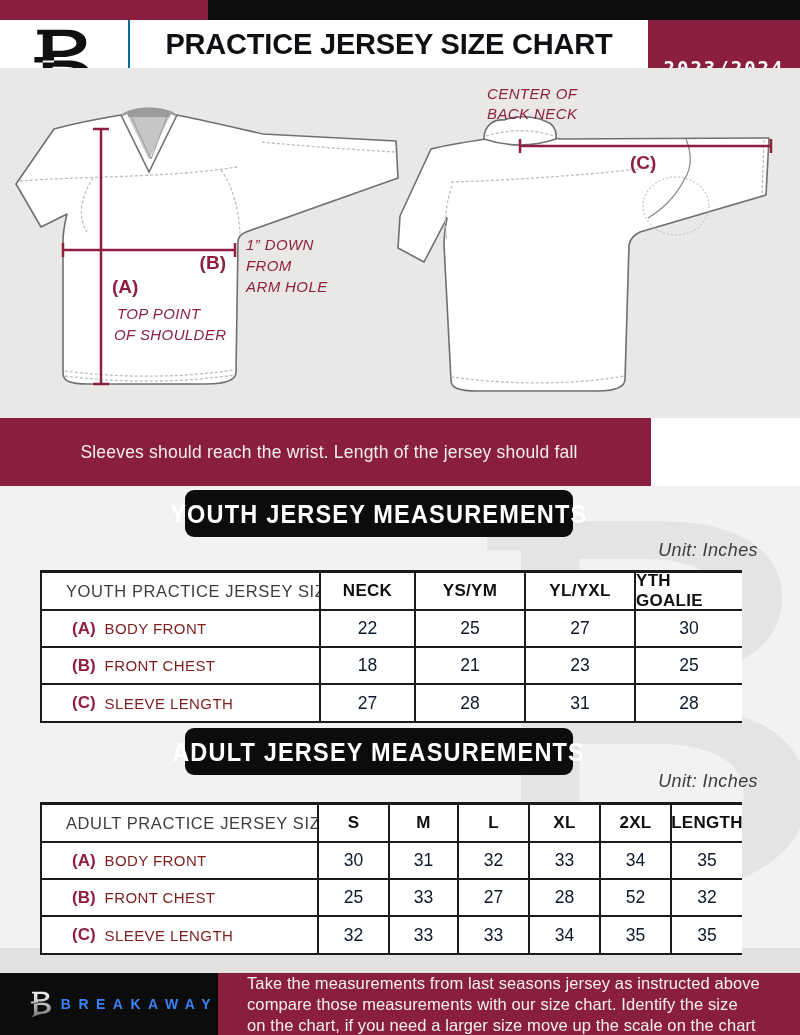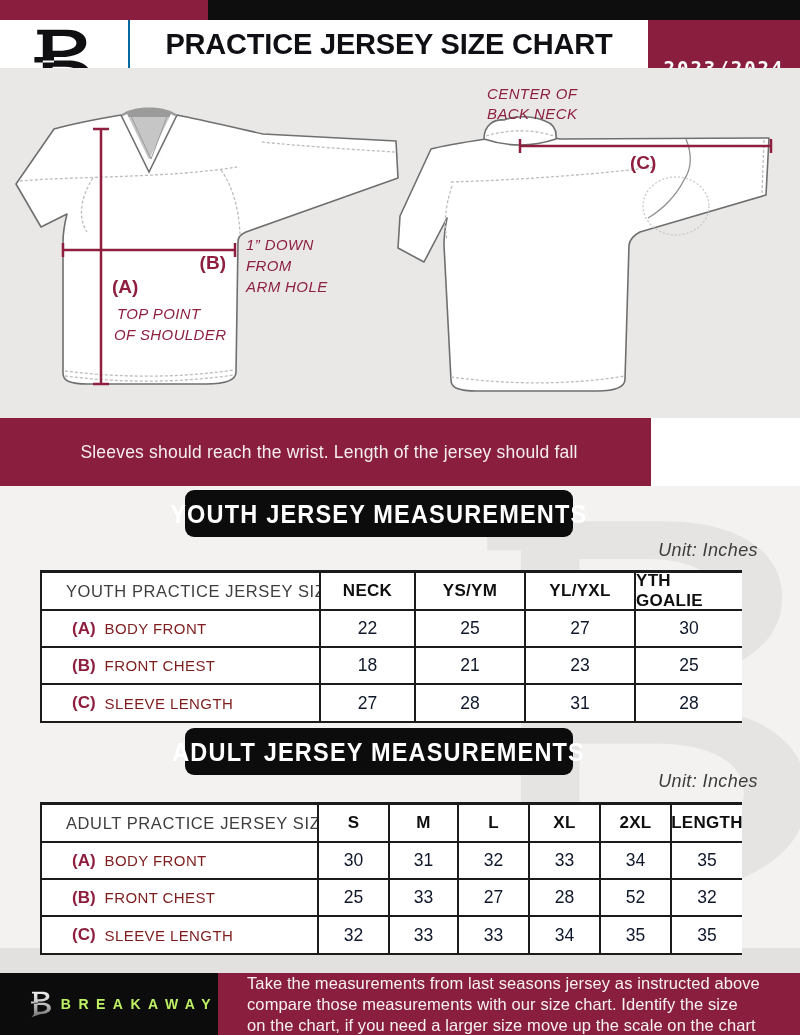--- a/index.html
+++ b/index.html
@@ -52,21 +52,21 @@
   .th-size{justify-content:center;font-weight:700;font-size:17px;color:#0f0f0f;letter-spacing:0.3px;}
   .td-label{padding-left:30px;white-space:nowrap;}
   .row-key{color:#8e1f3f;font-weight:700;font-size:17px;margin-right:9px;}
   .row-label{color:#7f1d1d;font-size:15px;letter-spacing:0.4px;}
   .td-val{justify-content:center;color:#0f172a;font-size:17.5px;}
   
   .footer{position:absolute;top:973px;left:0;width:800px;height:62px;}
   .footer-black{position:absolute;left:0;top:0;width:218px;height:62px;background:#0c0c0c;
                 display:flex;align-items:center;}
   .footer-logo{width:36px;height:40px;margin-left:28px;}
-  .brand-text{color:#bef264;font-weight:700;font-size:14px;letter-spacing:7.5px;margin-left:8px;white-space:nowrap;}
+  .brand-text{color:#3b82f6;font-weight:700;font-size:14px;letter-spacing:7.5px;margin-left:8px;white-space:nowrap;}
   .footer-maroon{position:absolute;left:218px;top:0;width:592px;height:62px;background:#8a1e3e;
                  display:flex;flex-direction:column;justify-content:center;padding-left:29px;box-sizing:border-box;}
   .footer-maroon div{color:#f6f0f2;font-size:16.5px;line-height:21px;letter-spacing:0.1px;white-space:nowrap;}
 </style>
 </head>
 <body>
 
 <svg width="0" height="0" style="position:absolute" aria-hidden="true">
   <defs>
     <linearGradient id="silver" x1="0" y1="0" x2="0" y2="1">

